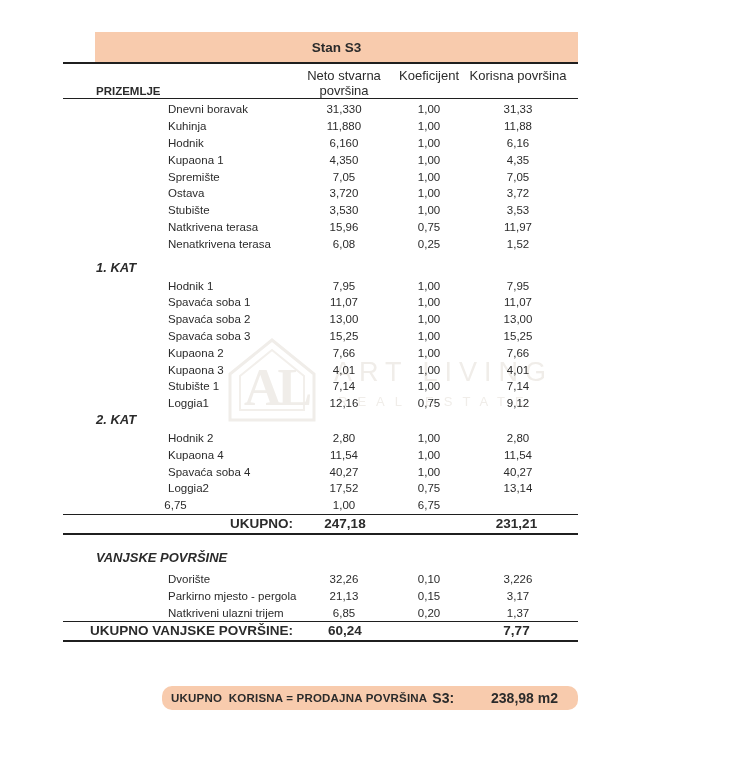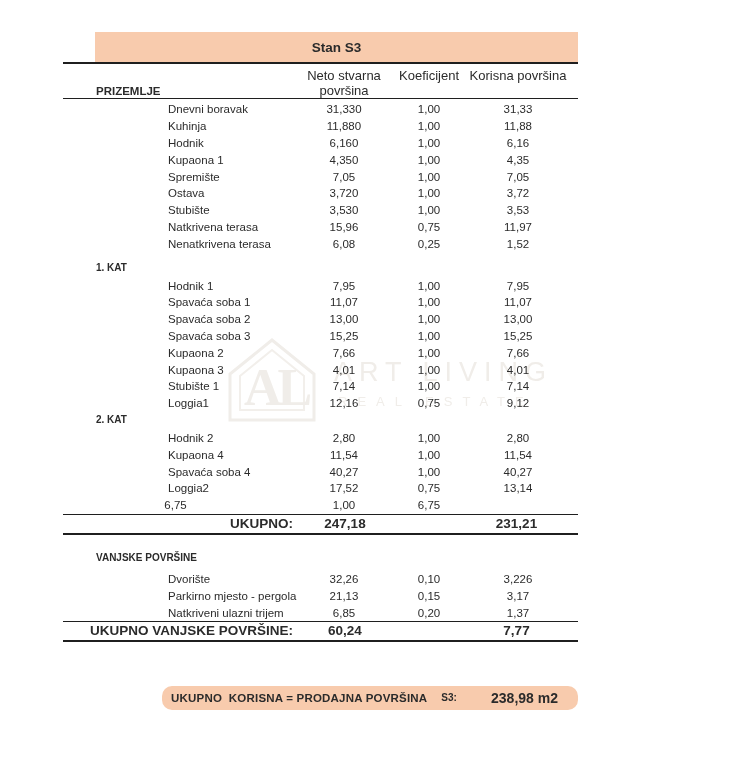--- a/index.html
+++ b/index.html
@@ -40,40 +40,40 @@
   .col-h.nowrap { display:flex; justify-content:center; white-space:nowrap; }
   .hdr .sec { align-self:end; font-weight:bold; font-size:11.5px; padding-left:33px; padding-bottom:1px; white-space:nowrap; }
   .rows { padding-top:2px; }
   .trow {
     display:grid; grid-template-columns:225px 112px 58px 120px;
     height:16.8px; align-items:center; font-size:11.5px;
   }
   .c-name { padding-left:105px; white-space:nowrap; }
   .c-num { text-align:center; }
   .section-label {
-    font-weight:bold; font-size:10px; padding-left:33px;
-    height:16px; display:flex; align-items:center; white-space:nowrap;
+    font-weight:bold; font-size:13px; padding-left:33px;
+    height:16px; display:flex; align-items:center; white-space:nowrap;font-style:italic;
   }
   .sl-gap { margin-top:7px; }
   .total-row {
     display:grid; grid-template-columns:230px 104px 58px 123px;
     height:21px; align-items:center;
     border-top:1px solid var(--line); border-bottom:2px solid var(--line);
     font-weight:bold; font-size:13.5px;
   }
   .total-label { text-align:right; white-space:nowrap; }
   .outdoor-gap { height:15px; }
   .outdoor-label-gap { margin-bottom:3px; }
   
   .summary-bar {
     margin-top:44px; margin-left:99px; width:416px; height:24px;
     background:var(--accent); display:flex; align-items:center; font-weight:bold;border-radius:10px;
   }
   .sb-label { font-size:11.5px; padding-left:9px; white-space:pre; letter-spacing:0.2px; }
-  .sb-s3 { font-size:10px; margin-left:14px; }
+  .sb-s3 { font-size:14px; margin-left:5px; }
   .sb-value { font-size:14px; margin-left:auto; margin-right:20px; }
 </style>
 </head>
 <body>
 
 <div class="watermark">
   <div class="wm-logo">
     <svg width="92" height="88" viewBox="0 0 92 88" fill="none">
       <path d="M46 4 L88 38 L88 84 L4 84 L4 38 Z" stroke="#f0ede9" stroke-width="3" fill="none"></path>
       <path d="M46 14 L78 40 L78 74 L14 74 L14 40 Z" stroke="#f2efeb" stroke-width="2" fill="none"></path>

